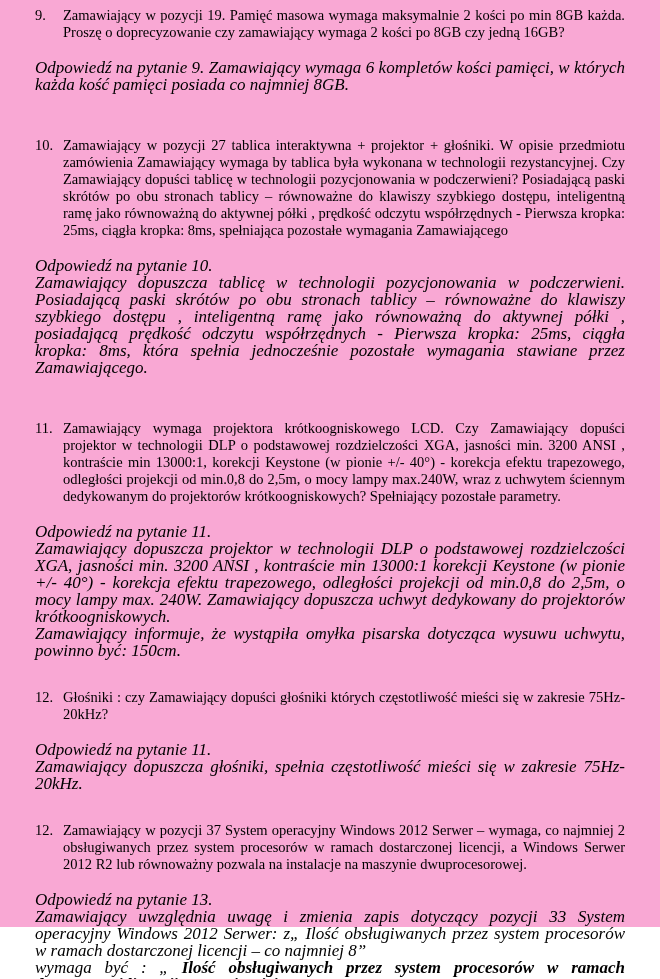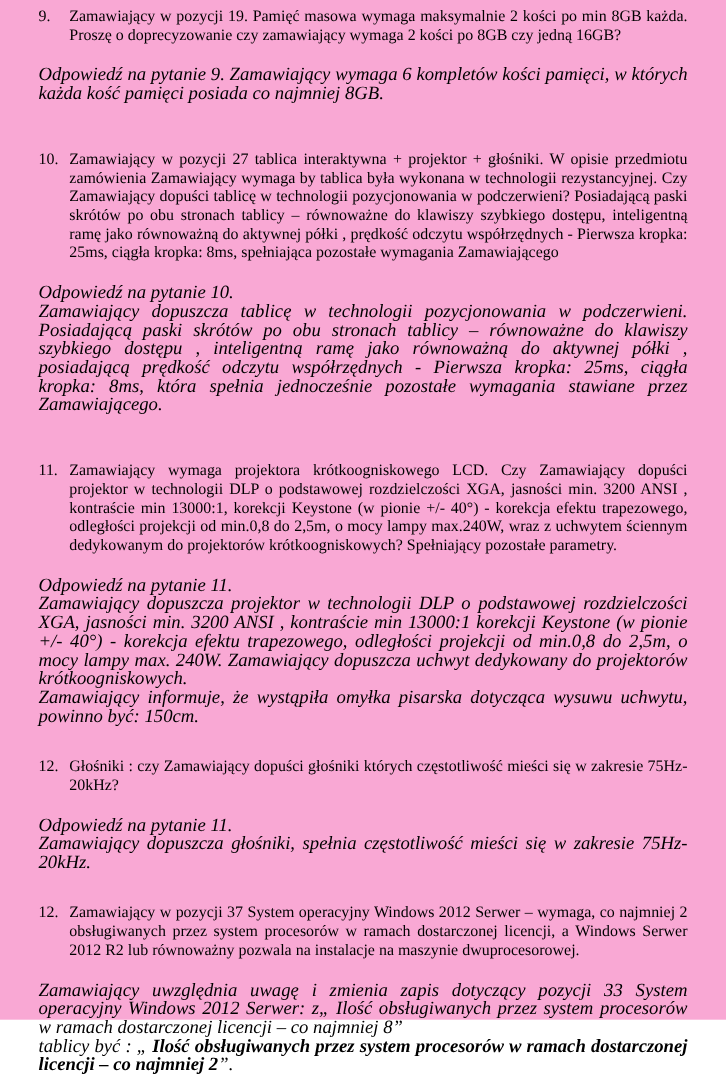--- a/index.html
+++ b/index.html
@@ -77,18 +77,19 @@
     <div class="question"><span class="qnum">12.</span><span>Głośniki : czy Zamawiający dopuści głośniki których częstotliwość mieści się w zakresie 75Hz-20kHz?</span></div>
     <div class="answers">
           <p class="answer heading"><span>Odpowiedź na pytanie 11.</span></p>
           <p class="answer"><span>Zamawiający dopuszcza głośniki, spełnia częstotliwość mieści się w zakresie 75Hz-20kHz.</span></p>
         </div>
   </div>
 
   <div class="qa-item">
     <div class="question"><span class="qnum">12.</span><span>Zamawiający w pozycji 37 System operacyjny Windows 2012 Serwer – wymaga, co najmniej 2 obsługiwanych przez system procesorów w ramach dostarczonej licencji, a Windows Serwer 2012 R2 lub równoważny pozwala na instalacje na maszynie dwuprocesorowej.</span></div>
     <div class="answers">
+          <p class="answer heading"><span>Odpowiedź na pytanie 13.</span></p>
           <p class="answer"><span> Zamawiający uwzględnia uwagę i zmienia zapis dotyczący pozycji 33 System operacyjny Windows 2012 Serwer: z„ Ilość obsługiwanych przez system procesorów w ramach dostarczonej licencji – co najmniej 8”</span></p>
-          <p class="answer"><span>tablicy być : „ </span><b>Ilość obsługiwanych przez system procesorów w ramach dostarczonej licencji – co najmniej 2</b><span>”.</span></p>
+          <p class="answer"><span>wymaga być : „ </span><b>Ilość obsługiwanych przez system procesorów w ramach dostarczonej licencji – co najmniej 2</b><span>”.</span></p>
         </div>
   </div>
 </div>
 </div>
 
 </body></html>

